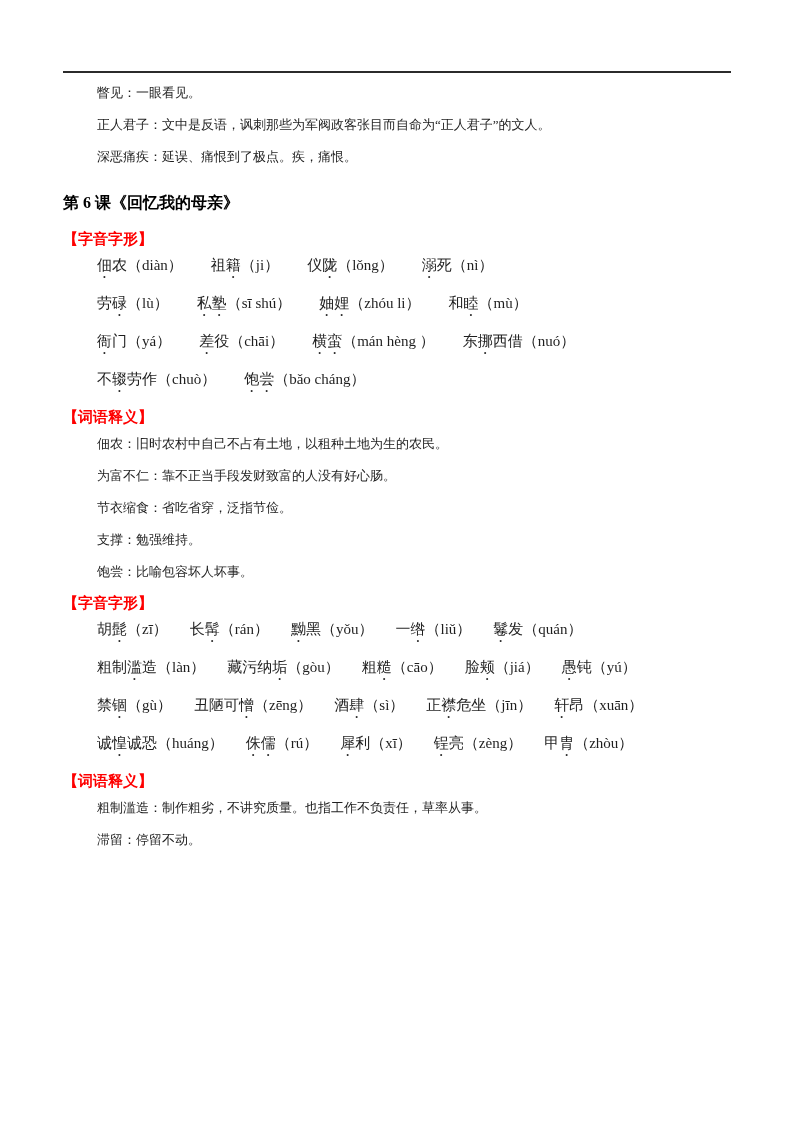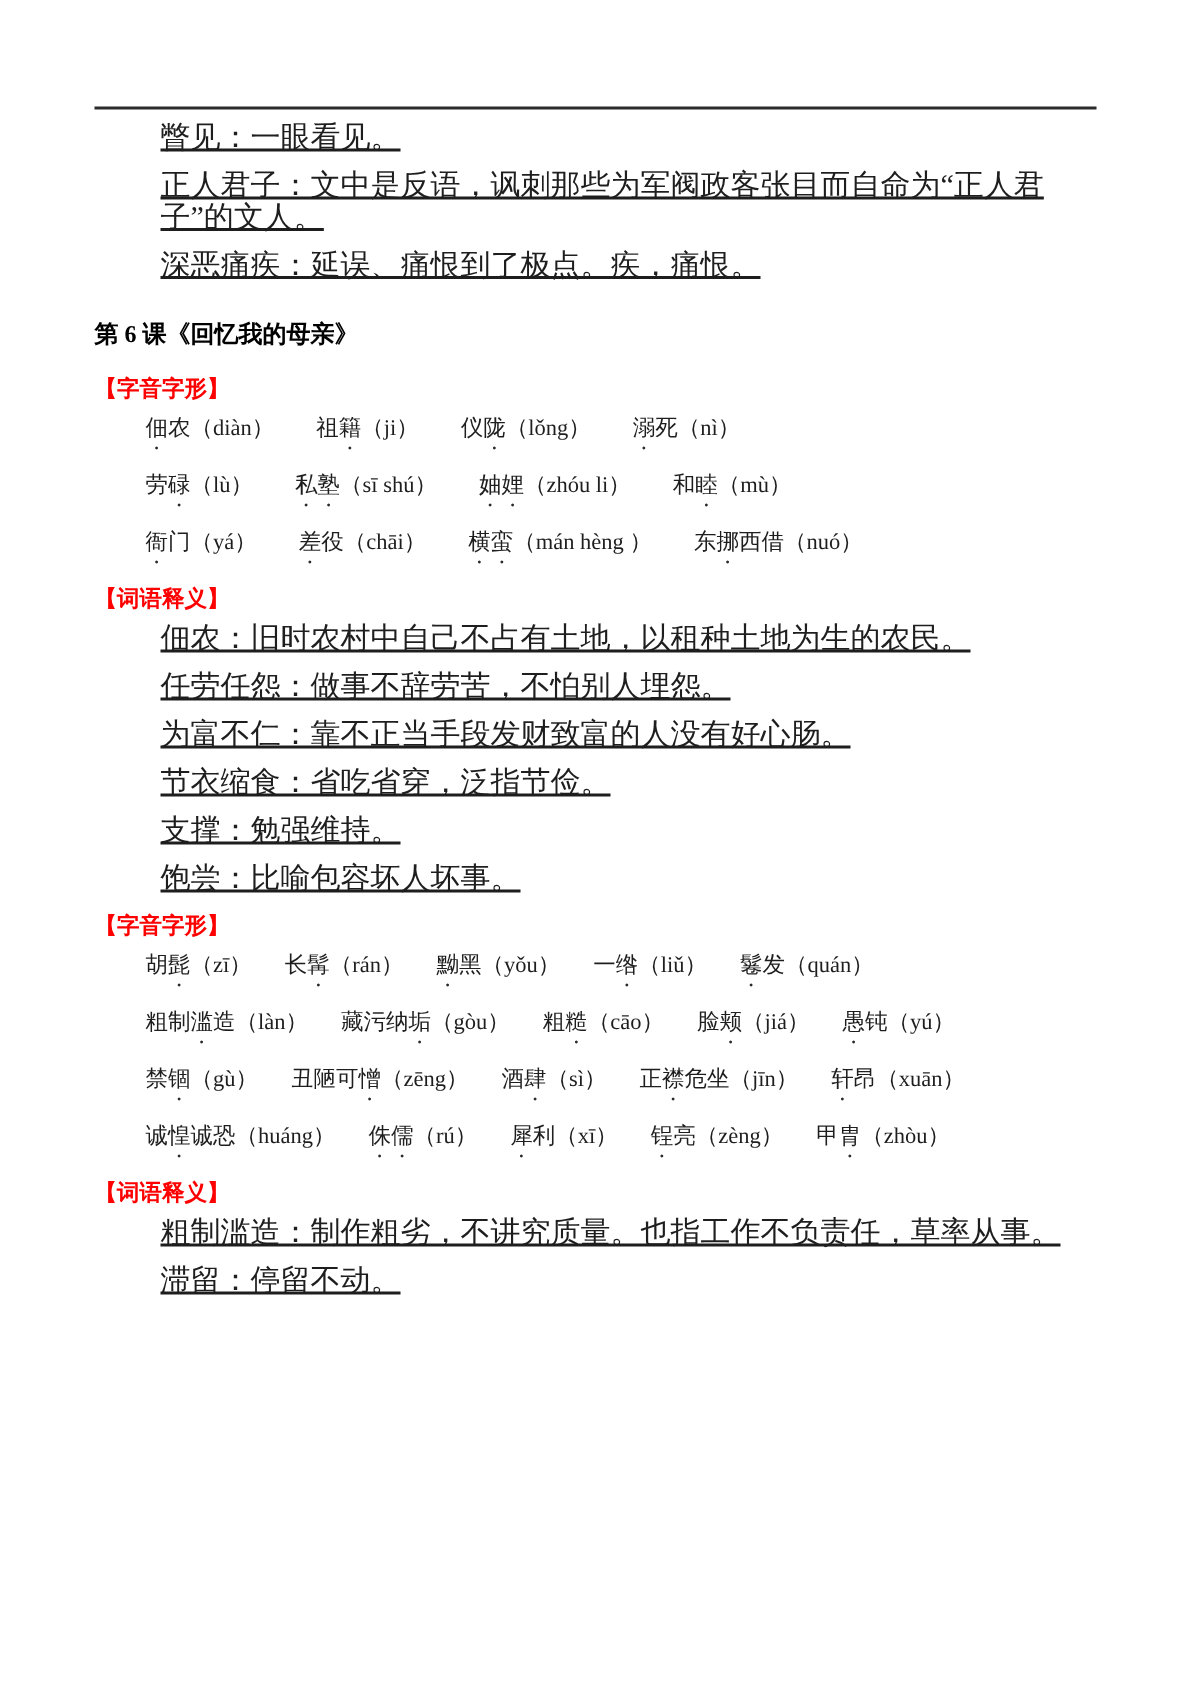--- a/index.html
+++ b/index.html
@@ -18,24 +18,23 @@
     overflow: hidden;
     font-family: "Liberation Serif", "DejaVu Serif", serif;
     color: #1e1e1e;
   }
   .top-rule {
     height: 0;
     border-top: 2px solid #2b2b2b;
     margin: 0 0 9px 0;
   }
   .def-line {
-    margin: 0 0 11px 44px;
-    font-size: 20px;
+    margin: 0 0 11px 34px;
+    font-size: 13px;
     line-height: 21px;
-    text-decoration: underline;
   }
   .lesson-title {
     text-align: left;
     font-weight: bold;
     font-size: 16px;
     line-height: 22px;
     color: #000000;
     margin: 25px 0 15px 0;
   }
   .sec-header {
@@ -86,23 +85,26 @@
           <span class="pitem"><span class="word"><span class="ed">私</span><span class="ed">塾</span></span><span class="py">（sī shú）</span></span>
           <span class="pitem"><span class="word"><span class="ed">妯</span><span class="ed">娌</span></span><span class="py">（zhóu li）</span></span>
           <span class="pitem"><span class="word"><span>和</span><span class="ed">睦</span></span><span class="py">（mù）</span></span>
         </div>
         <div class="prow">
           <span class="pitem"><span class="word"><span class="ed">衙</span><span>门</span></span><span class="py">（yá）</span></span>
           <span class="pitem"><span class="word"><span class="ed">差</span><span>役</span></span><span class="py">（chāi）</span></span>
           <span class="pitem"><span class="word"><span class="ed">横</span><span class="ed">蛮</span></span><span class="py">（mán hèng ）</span></span>
           <span class="pitem"><span class="word"><span>东</span><span class="ed">挪</span><span>西</span><span>借</span></span><span class="py">（nuó）</span></span>
         </div>
+        <div class="prow">
+          <span class="pitem"><span class="word"><span>不</span><span class="ed">辍</span><span>劳</span><span>作</span></span><span class="py">（chuò）</span></span>
+          <span class="pitem"><span class="word"><span class="ed">饱</span><span class="ed">尝</span></span><span class="py">（bǎo cháng）</span></span>
+        </div>
         <h3 class="sec-header" style="color: rgb(254, 0, 0);">【词语释义】</h3>
         <p class="def-line">佃农：旧时农村中自己不占有土地，以租种土地为生的农民。</p>
-        <p class="def-line">任劳任怨：做事不辞劳苦，不怕别人埋怨。</p>
         <p class="def-line">为富不仁：靠不正当手段发财致富的人没有好心肠。</p>
         <p class="def-line">节衣缩食：省吃省穿，泛指节俭。</p>
         <p class="def-line">支撑：勉强维持。</p>
         <p class="def-line">饱尝：比喻包容坏人坏事。</p>
       </section>
       <section class="lesson">
         <h3 class="sec-header" style="color: rgb(254, 0, 0);">【字音字形】</h3>
         <div class="prow five">
           <span class="pitem"><span class="word"><span>胡</span><span class="ed">髭</span></span><span class="py">（zī）</span></span>
           <span class="pitem"><span class="word"><span>长</span><span class="ed">髯</span></span><span class="py">（rán）</span></span>

